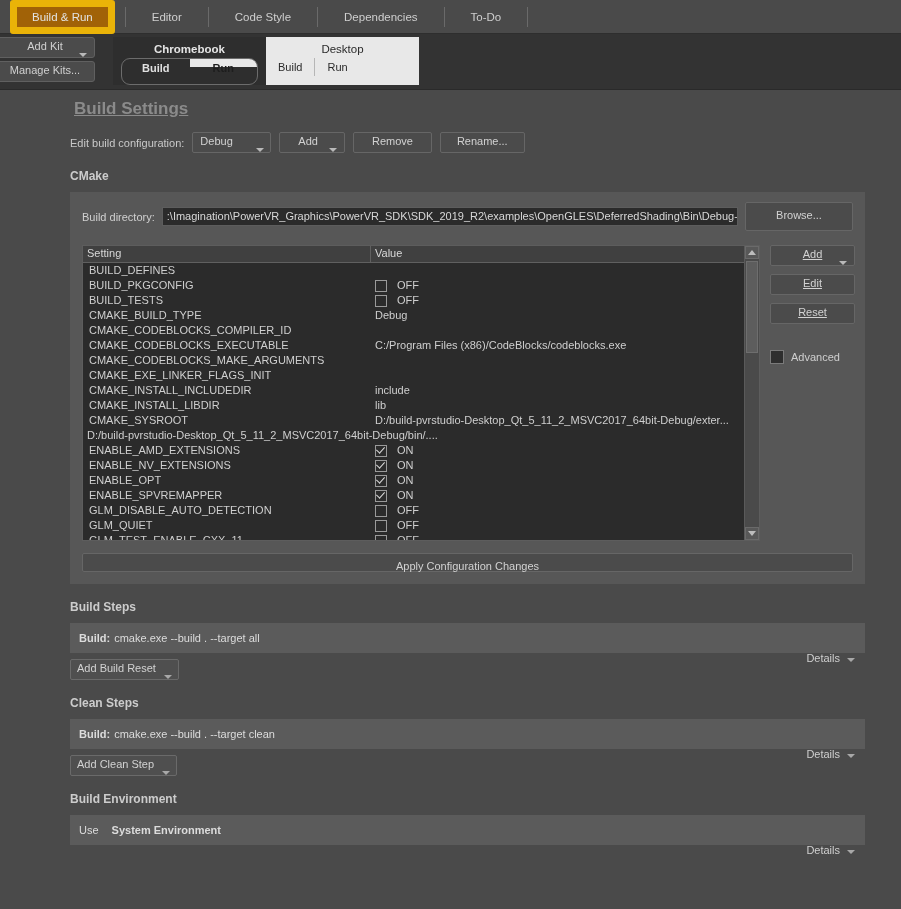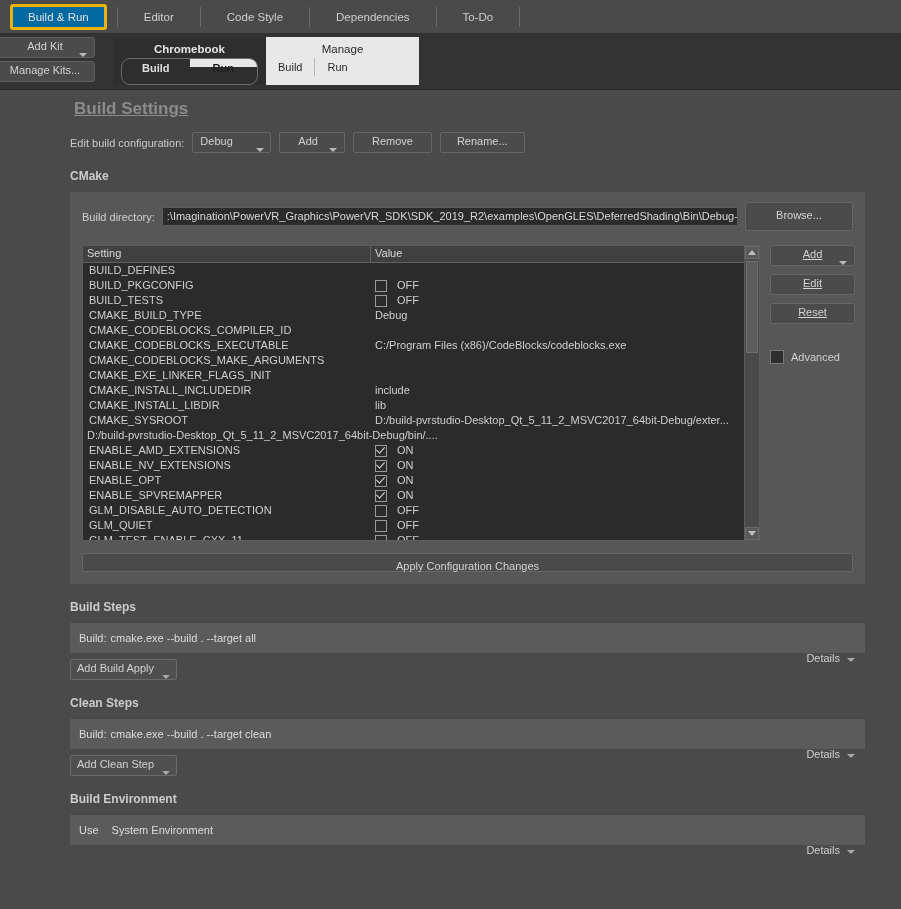--- a/index.html
+++ b/index.html
@@ -27,23 +27,23 @@
     box-sizing: border-box;
   }
   .opttab {
     font-size: 11.5px;
     color: #cfcfcf;
     padding: 5px 16px;
     border-radius: 3px;
     white-space: nowrap;
   }
   .opttab.active {
-    background: #0369a1;
+    background: #a16207;
     color: #e2e2e2;
-    border: 3px solid #eab308;
+    border: 7px solid #eab308;
     padding: 4px 15px;
   }
   .optsep {
     width: 1px; height: 20px;
     background: #6a6a6a;
     margin: 0 10px;
     flex: 0 0 auto;
   }
 
   
@@ -355,21 +355,21 @@
     margin: 9px 36px 0 8px;
     background: #5b5b5b;
     height: 30px;
     display: flex;
     align-items: center;
     padding: 0 10px 0 9px;
     box-sizing: border-box;
     font-size: 11px;
     color: #dcdcdc;
   }
-  .steprow .label-b { font-weight: normal; margin-right: 4px; text-align: center; }
+  .steprow .label-b { font-weight: bold; margin-right: 4px; text-align: center; }
   .steprow .spacer { flex: 1 1 auto; }
   .details {
     font-size: 11px;
     color: #cfcfcf;
     display: flex;
     align-items: center;
     gap: 7px;
     margin-top: 40px;
   }
   .addstep {
@@ -421,21 +421,21 @@
 
   <div class="kits">
     <div class="kit selected">
       <div class="kit-name">Chromebook</div>
       <div class="kit-modes">
         <div class="kit-mode">Build</div>
         <div class="kit-mode on">Run</div>
       </div>
     </div>
     <div class="kit unselected">
-      <div class="kit-name">Manage</div>
+      <div class="kit-name">Desktop</div>
       <div class="kit-modes">
         <div class="kit-mode">Build</div>
         <div class="kit-mode">Run</div>
       </div>
     </div>
   </div>
 </div>
 
 <div class="page">
   <div class="gutter"></div>
@@ -616,21 +616,21 @@
     <div class="steprow">
       <span class="label-b">Build:</span>
       <span>cmake.exe --build . --target all</span>
       <span class="spacer"></span>
       <span class="details">
         <span>Details</span>
         <span><span class="arrow-dn-d"></span></span>
       </span>
     </div>
     <div class="addstep">
-      <span>Add Build Apply</span>
+      <span>Add Build Reset</span>
       <span class="ddarrow"><span class="arrow-dn-d"></span></span>
     </div>
 
     
     <h2 class="section">Clean Steps</h2>
     <div class="steprow">
       <span class="label-b">Build:</span>
       <span>cmake.exe --build . --target clean</span>
       <span class="spacer"></span>
       <span class="details">

